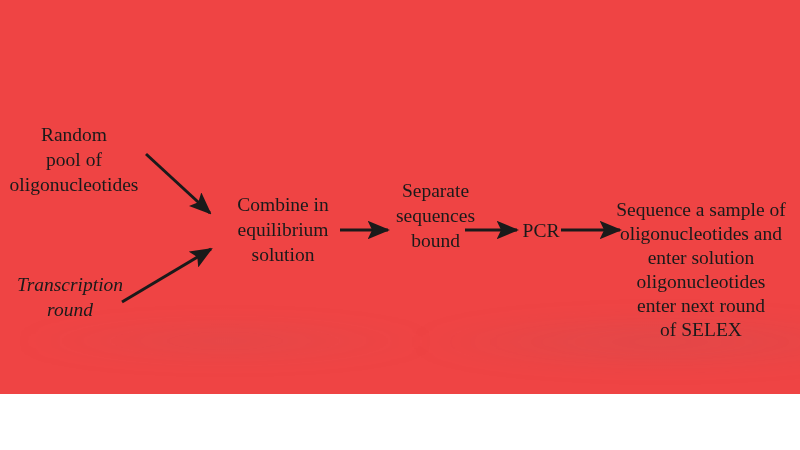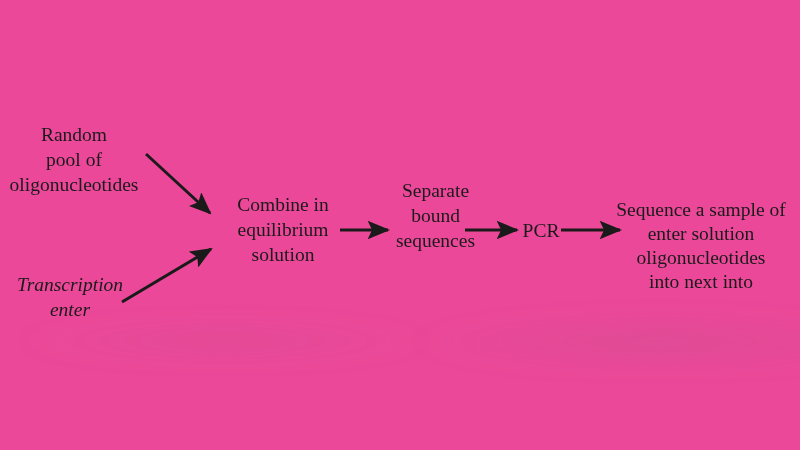--- a/index.html
+++ b/index.html
@@ -4,22 +4,22 @@
 <title>SELEX Workflow Diagram</title>
 <style>
   html, body {
     margin: 0;
     padding: 0;
     background: #ffffff;
   }
   #canvas {
     position: relative;
     width: 800px;
-    height: 450px;
-    background: #ec4899;
+    height: 394px;
+    background: #ef4444;
     overflow: hidden;
     font-family: "Liberation Serif", "DejaVu Serif", serif;
     color: #1a1a1a;
   }
   
   .smudge {
     position: absolute;
     pointer-events: none;
     border-radius: 50%;
     filter: blur(11px);
@@ -85,39 +85,41 @@
   </svg>
 
   <div class="text-block" id="node-random-pool">
     <span class="line">Random</span>
     <span class="line">pool of</span>
     <span class="line">oligonucleotides</span>
   </div>
 
   <div class="text-block" id="node-transcription">
     <span class="line">Transcription</span>
-    <span class="line">enter</span>
+    <span class="line">round</span>
   </div>
 
   <div class="text-block" id="node-combine">
     <span class="line">Combine in</span>
     <span class="line">equilibrium</span>
     <span class="line">solution</span>
   </div>
 
   <div class="text-block" id="node-separate">
     <span class="line">Separate</span>
+    <span class="line">sequences</span>
     <span class="line">bound</span>
-    <span class="line">sequences</span>
   </div>
 
   <div class="text-block" id="node-pcr">
     <span class="line">PCR</span>
   </div>
 
   <div class="text-block" id="node-sequence">
     <span class="line">Sequence a sample of</span>
+    <span class="line">oligonucleotides and</span>
     <span class="line">enter solution</span>
     <span class="line">oligonucleotides</span>
-    <span class="line">into next into</span>
+    <span class="line">enter next round</span>
+    <span class="line">of SELEX</span>
   </div>
 
 </div>
 
 </body></html>

